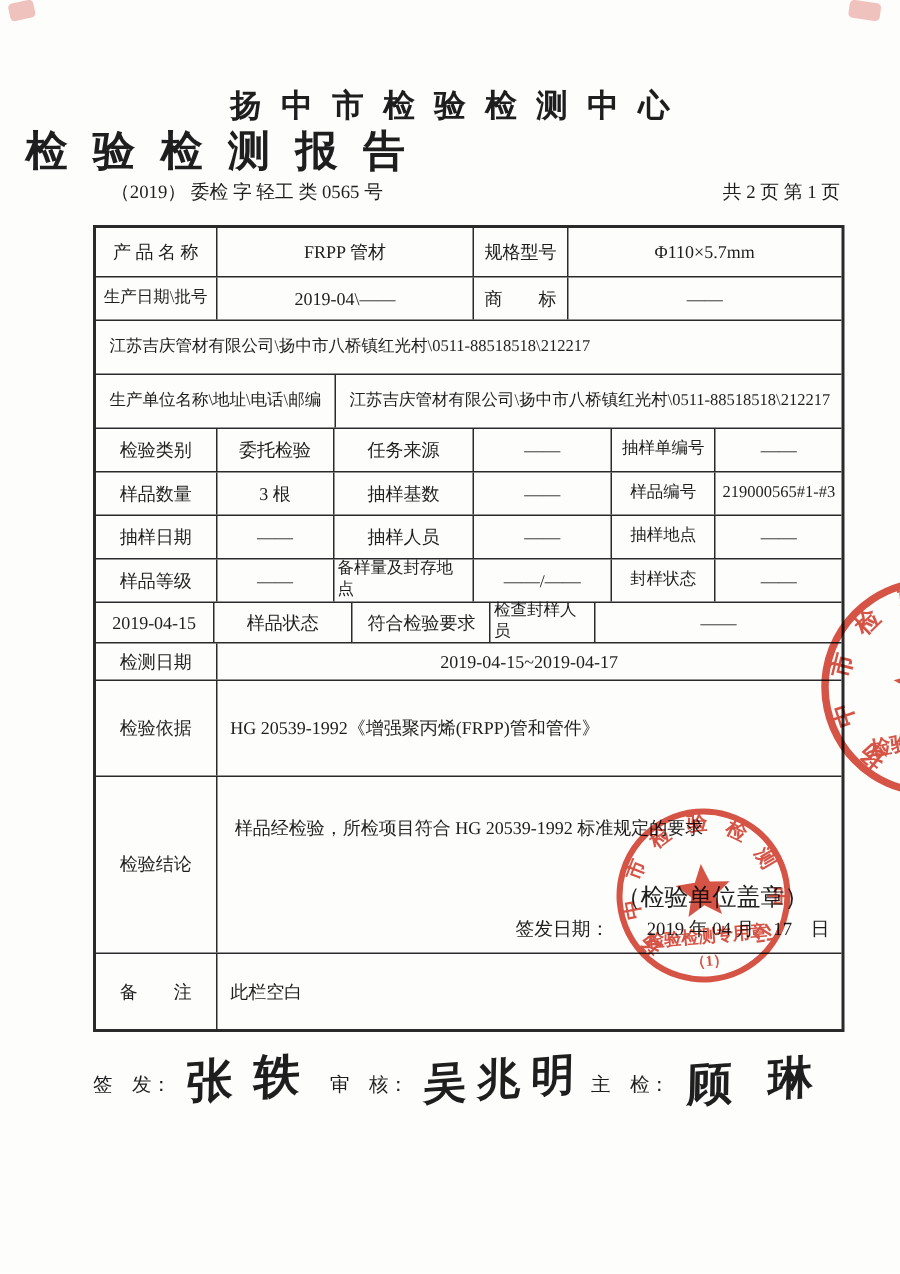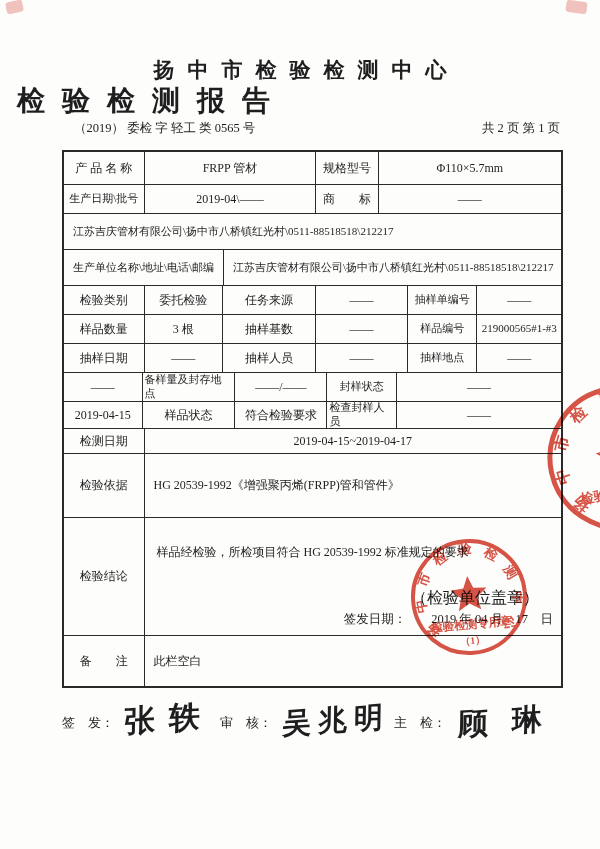--- a/index.html
+++ b/index.html
@@ -112,20 +112,21 @@
     <div class="t-row h29">
       <div class="t-cell w1">抽样日期</div>
       <div class="t-cell w2">——</div>
       <div class="t-cell w3">抽样人员</div>
       <div class="t-cell w4">——</div>
       <div class="t-cell w5 small">抽样地点</div>
       <div class="t-cell wf">——</div>
     </div>
 
     <div class="t-row h29">
+      <div class="t-cell w1">样品等级</div>
       <div class="t-cell w2">——</div>
       <div class="t-cell w3 small">备样量及封存地点</div>
       <div class="t-cell w4">——/——</div>
       <div class="t-cell w5 small">封样状态</div>
       <div class="t-cell wf">——</div>
     </div>
 
     <div class="t-row h27">
       <div class="t-cell w2">2019-04-15</div>
       <div class="t-cell w3">样品状态</div>

